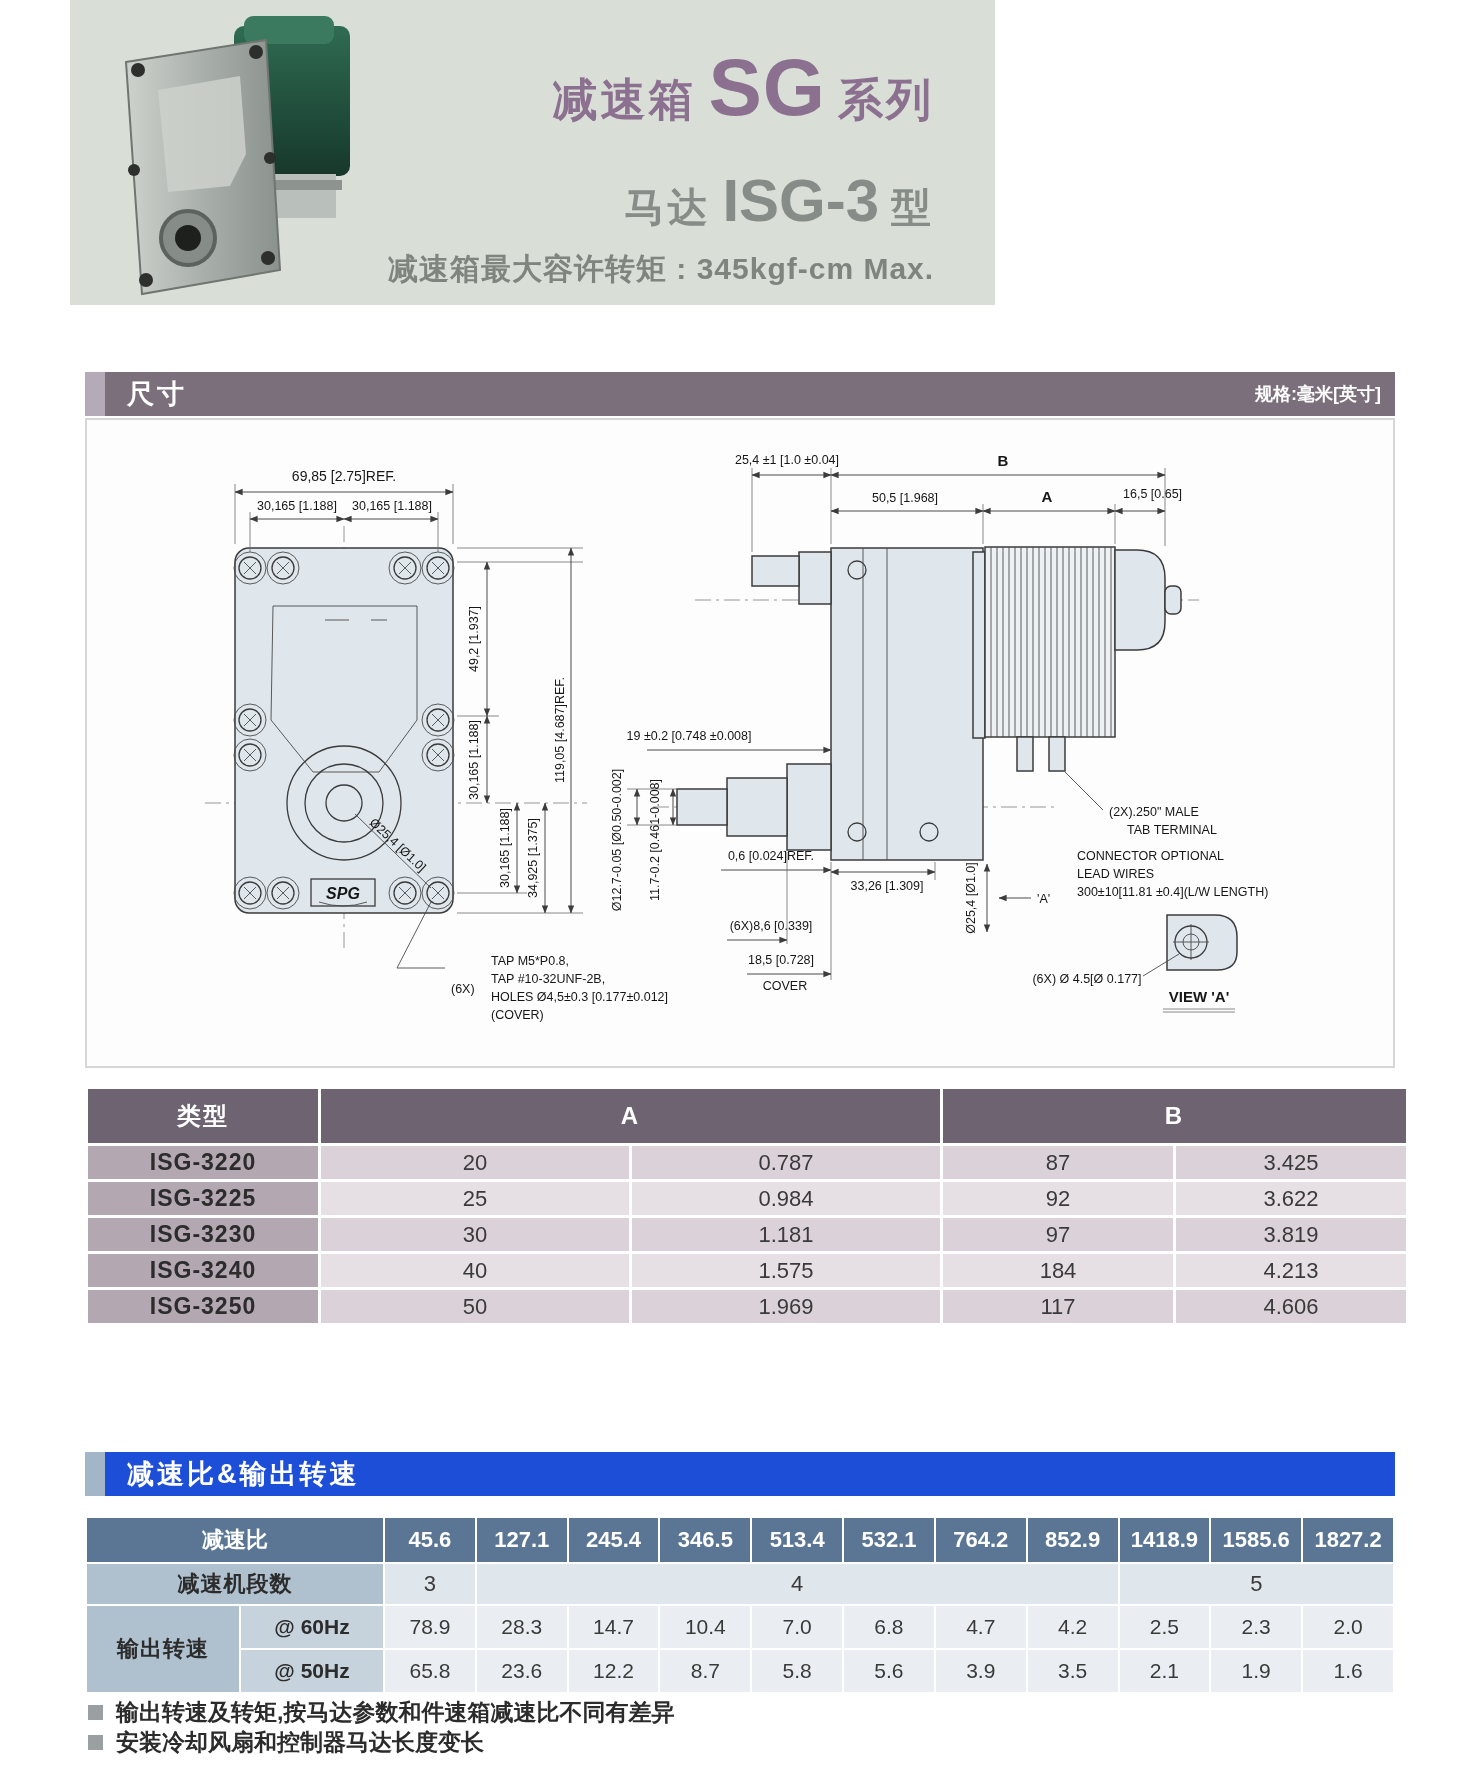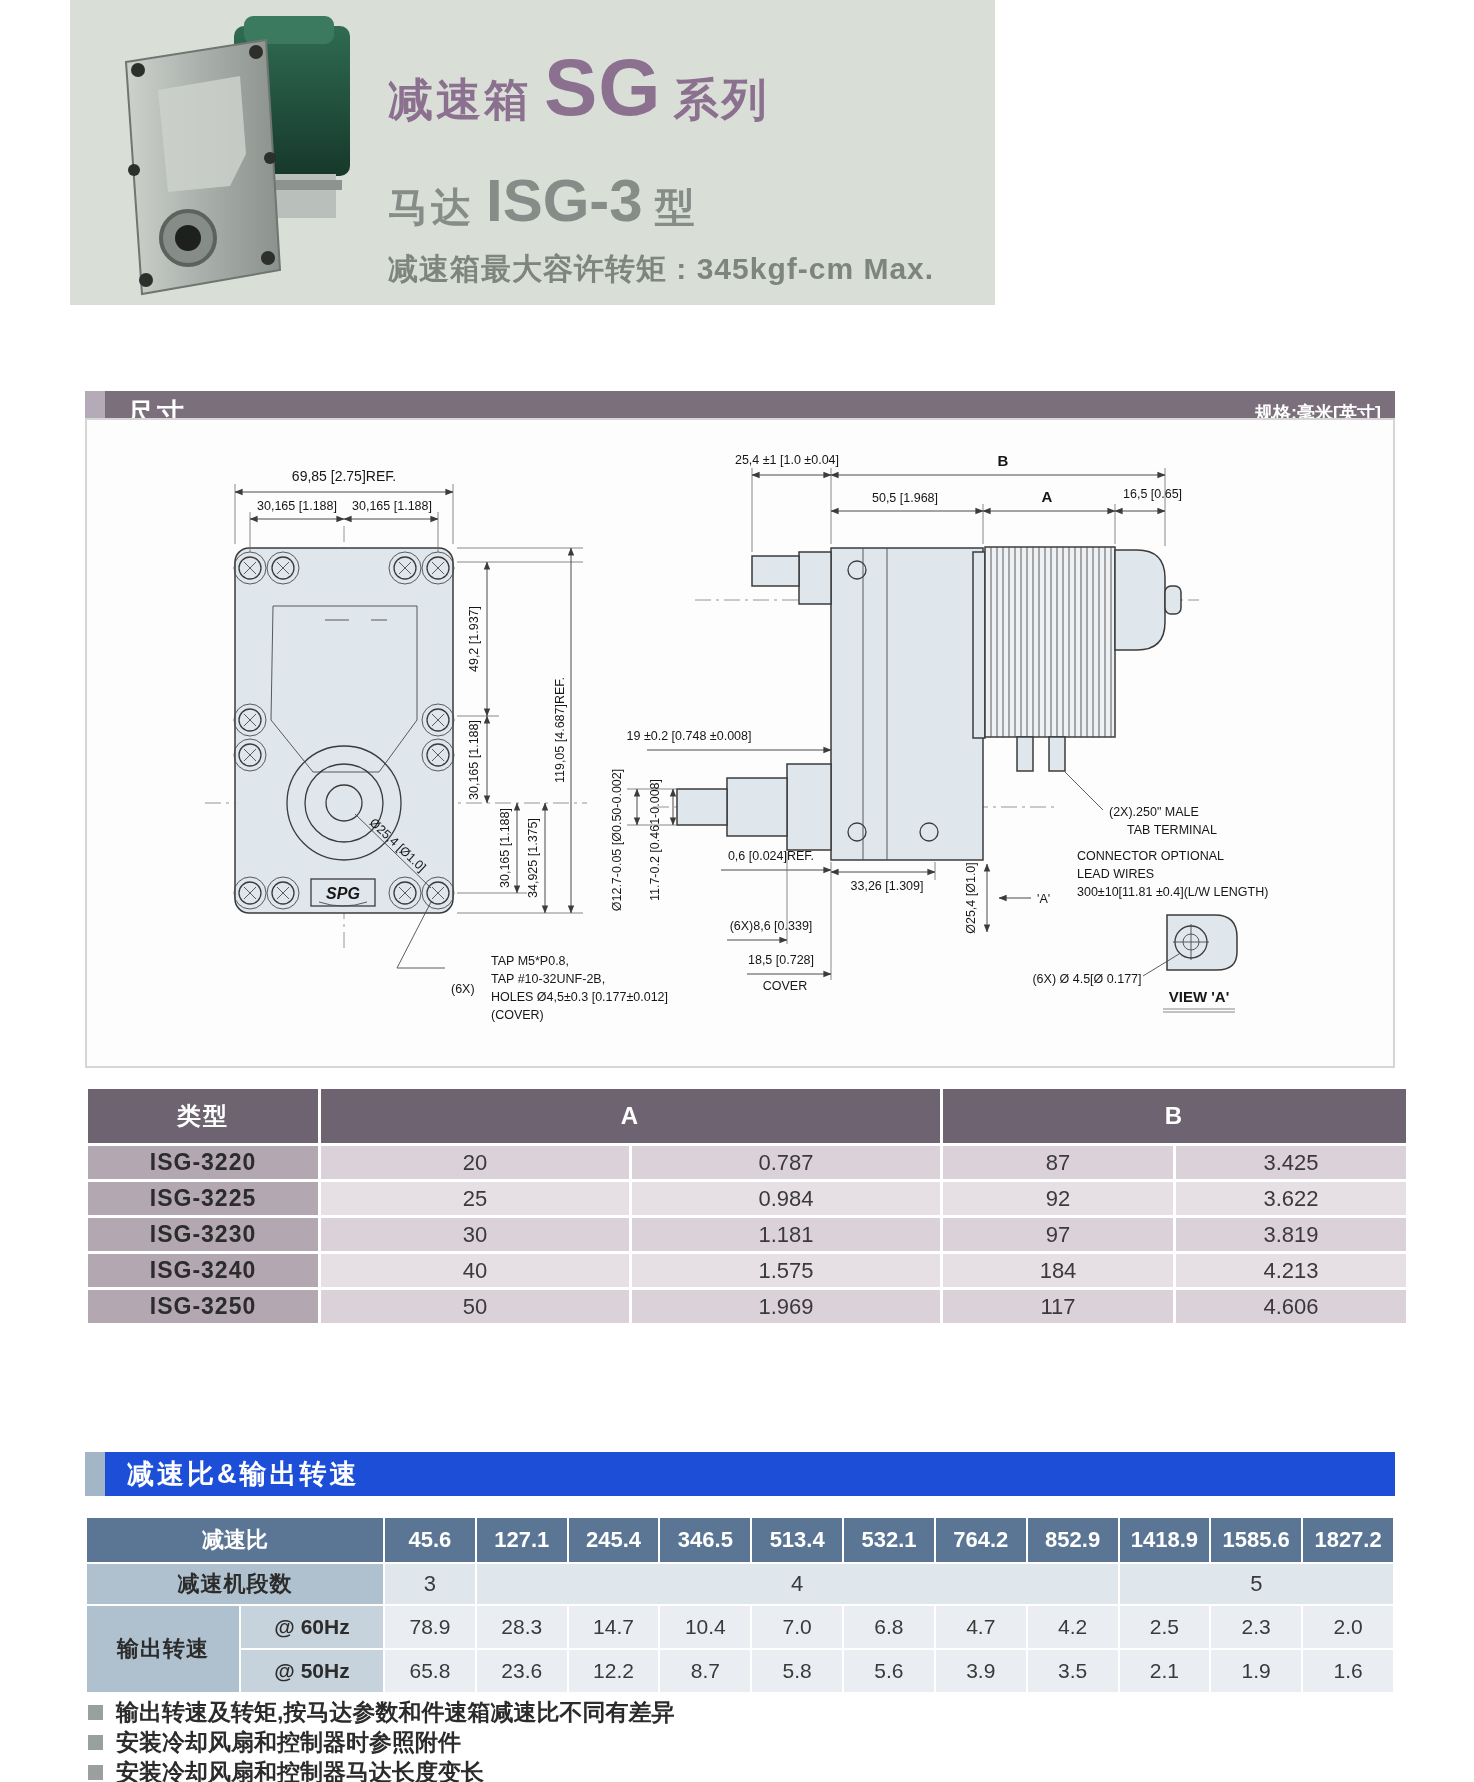--- a/index.html
+++ b/index.html
@@ -4,34 +4,34 @@
 <style>
   html,body { margin:0; padding:0; background:#ffffff; }
   .page {
     position:relative; width:1474px; height:1782px; background:#ffffff;
     font-family:"Liberation Sans", sans-serif; overflow:hidden;
   }
   
   .hero { position:absolute; left:70px; top:0; width:925px; height:305px; background:#d9ded7; }
   .hero-photo { position:absolute; left:14px; top:6px; }
   .hero-text { position:absolute; left:318px; top:42px; }
-  .t-line { display:flex; align-items:baseline; gap:12px; }
+  .t-line { display:flex; align-items:baseline; gap:12px;justify-content:flex-end; }
   .t1 { color:#8c7090; font-weight:800; }
   .t1 .cn  { font-size:45px; letter-spacing:3px; }
   .t1 .big { font-size:80px; letter-spacing:1px; }
   .t2 { color:#868c87; font-weight:800; margin-top:6px; }
   .t2 .cn  { font-size:40px; letter-spacing:3px;margin-top:40px; }
   .t2 .big { font-size:60px; }
   .t3 { margin-top:14px; font-size:30px; font-weight:800; color:#7e847e; letter-spacing:1px; }
   
   .secbar { position:absolute; left:85px; width:1310px; height:44px; display:flex; align-items:center; }
   .secbar .accent { position:absolute; left:0; top:0; width:20px; height:44px; }
   .secbar .sec-title { color:#fff; font-size:27px; font-weight:700; letter-spacing:3px; margin-left:42px; }
   .secbar .sec-note  { margin-left:auto; color:#fff; font-size:18px; font-weight:700; margin-right:14px; }
-  .secbar1 { top:391px; background:#7b6f7c; }
+  .secbar1 { top:372px; background:#7b6f7c; }
   .secbar1 .accent { background:#b5aab7; }
   .secbar2 { top:1452px; background:#1d4ed8; }
   .secbar2 .accent { background:#a3b6c8; }
   
   .panel { position:absolute; left:85px; top:418px; width:1306px; height:646px; background:#fdfdfd; border:2px solid #d6d6d6; }
   .draw .body { fill:#dfe6ec; stroke:#3b3b3b; stroke-width:1.5; }
   .draw .lite { fill:#edf1f4; stroke:#3b3b3b; stroke-width:1.5; }
   .draw .ln   { fill:none; stroke:#3b3b3b; stroke-width:1.3; }
   .draw .thin { fill:none; stroke:#4a4a4a; stroke-width:0.9; }
   .draw .dim  { fill:none; stroke:#4a4a4a; stroke-width:1; }
@@ -417,21 +417,17 @@
   </tbody>
     </table>
 
   <div class="notes">
     <div class="note">
       <span class="bullet"></span>
       <span>输出转速及转矩,按马达参数和件速箱减速比不同有差异</span>
     </div>
     <div class="note">
       <span class="bullet"></span>
-      <span>安装冷却风扇和控制器时参照附件</span>
-    </div>
-    <div class="note">
-      <span class="bullet"></span>
       <span>安装冷却风扇和控制器马达长度变长</span>
     </div>
   </div>
 
 </div>
 
 </body></html>

